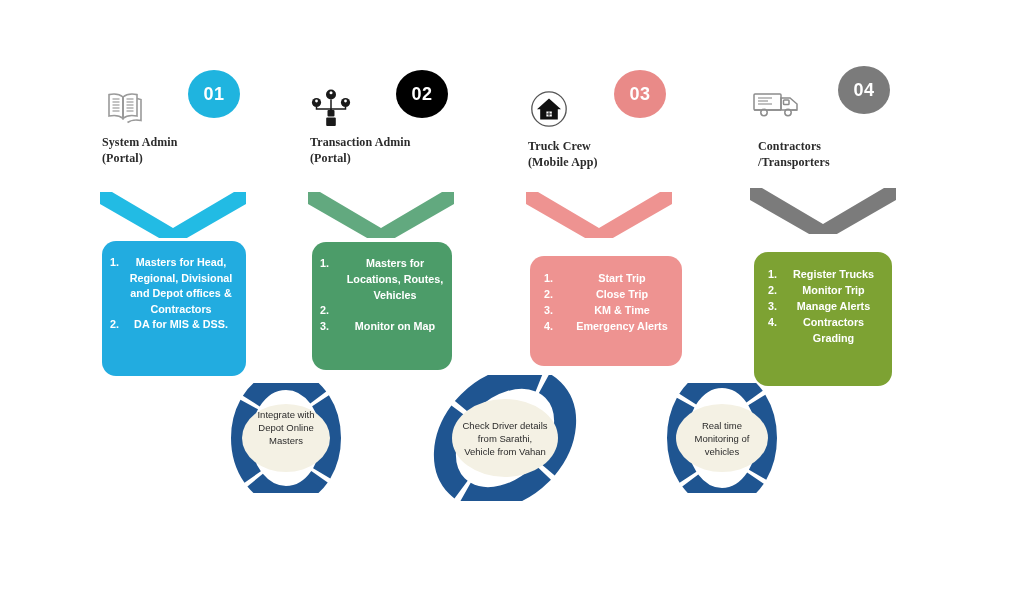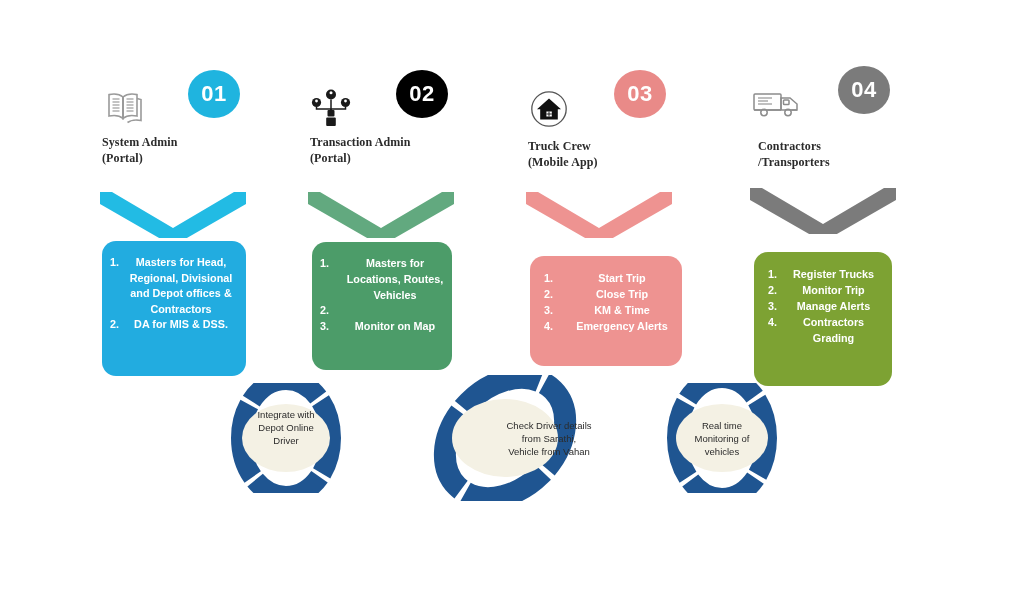--- a/index.html
+++ b/index.html
@@ -71,21 +71,21 @@
     font-family: Liberation Serif, serif;
   }
 
   
   .badge {
     position: absolute;
     width: 52px;
     height: 48px;
     border-radius: 50%;
     color: #ffffff;
-    font-size: 22px;
+    font-size: 18px;
     font-weight: bold;
     display: flex;
     align-items: center;
     justify-content: center;
     letter-spacing: 0.5px;
   }
 
   
   .chevron {
     position: absolute;
@@ -379,34 +379,34 @@
       <g transform="translate(68,55)">
         <g fill="none" stroke="#1F5591" stroke-width="20">
           <ellipse cx="0" cy="0" rx="58" ry="45" stroke-dasharray="76 4" stroke-dashoffset="38" transform="rotate(-90)"></ellipse>
         </g>
         <ellipse cx="0" cy="0" rx="44" ry="34" fill="#F4F1E4"></ellipse>
       </g>
     </svg>
     <div class="donut-label">
       <div>Integrate with</div>
       <div>Depot Online</div>
-      <div>Driver</div>
+      <div>Masters</div>
     </div>
   </div>
 
   <div class="donut" style="left:425px; top:375px; width:160px; height:126px;">
     <svg viewBox="0 0 160 126" width="160" height="126" aria-hidden="true">
       <g transform="translate(80,63)">
         <g fill="none" stroke="#1F5591" stroke-width="22">
           <ellipse cx="0" cy="0" rx="68" ry="51" stroke-dasharray="86 5" stroke-dashoffset="0" transform="rotate(-45)"></ellipse>
         </g>
         <ellipse cx="0" cy="0" rx="53" ry="39" fill="#F4F1E4"></ellipse>
       </g>
     </svg>
-    <div class="donut-label" style="width:104px;margin-left:44px;">
+    <div class="donut-label" style="width:104px;">
       <div>Check Driver details</div>
       <div>from Sarathi,</div>
       <div>Vehicle from Vahan</div>
     </div>
   </div>
 
   <div class="donut" style="left:652px; top:383px; width:140px; height:110px;">
     <svg viewBox="0 0 140 110" width="140" height="110" aria-hidden="true">
       <g transform="translate(70,55)">
         <g fill="none" stroke="#1F5591" stroke-width="20">

